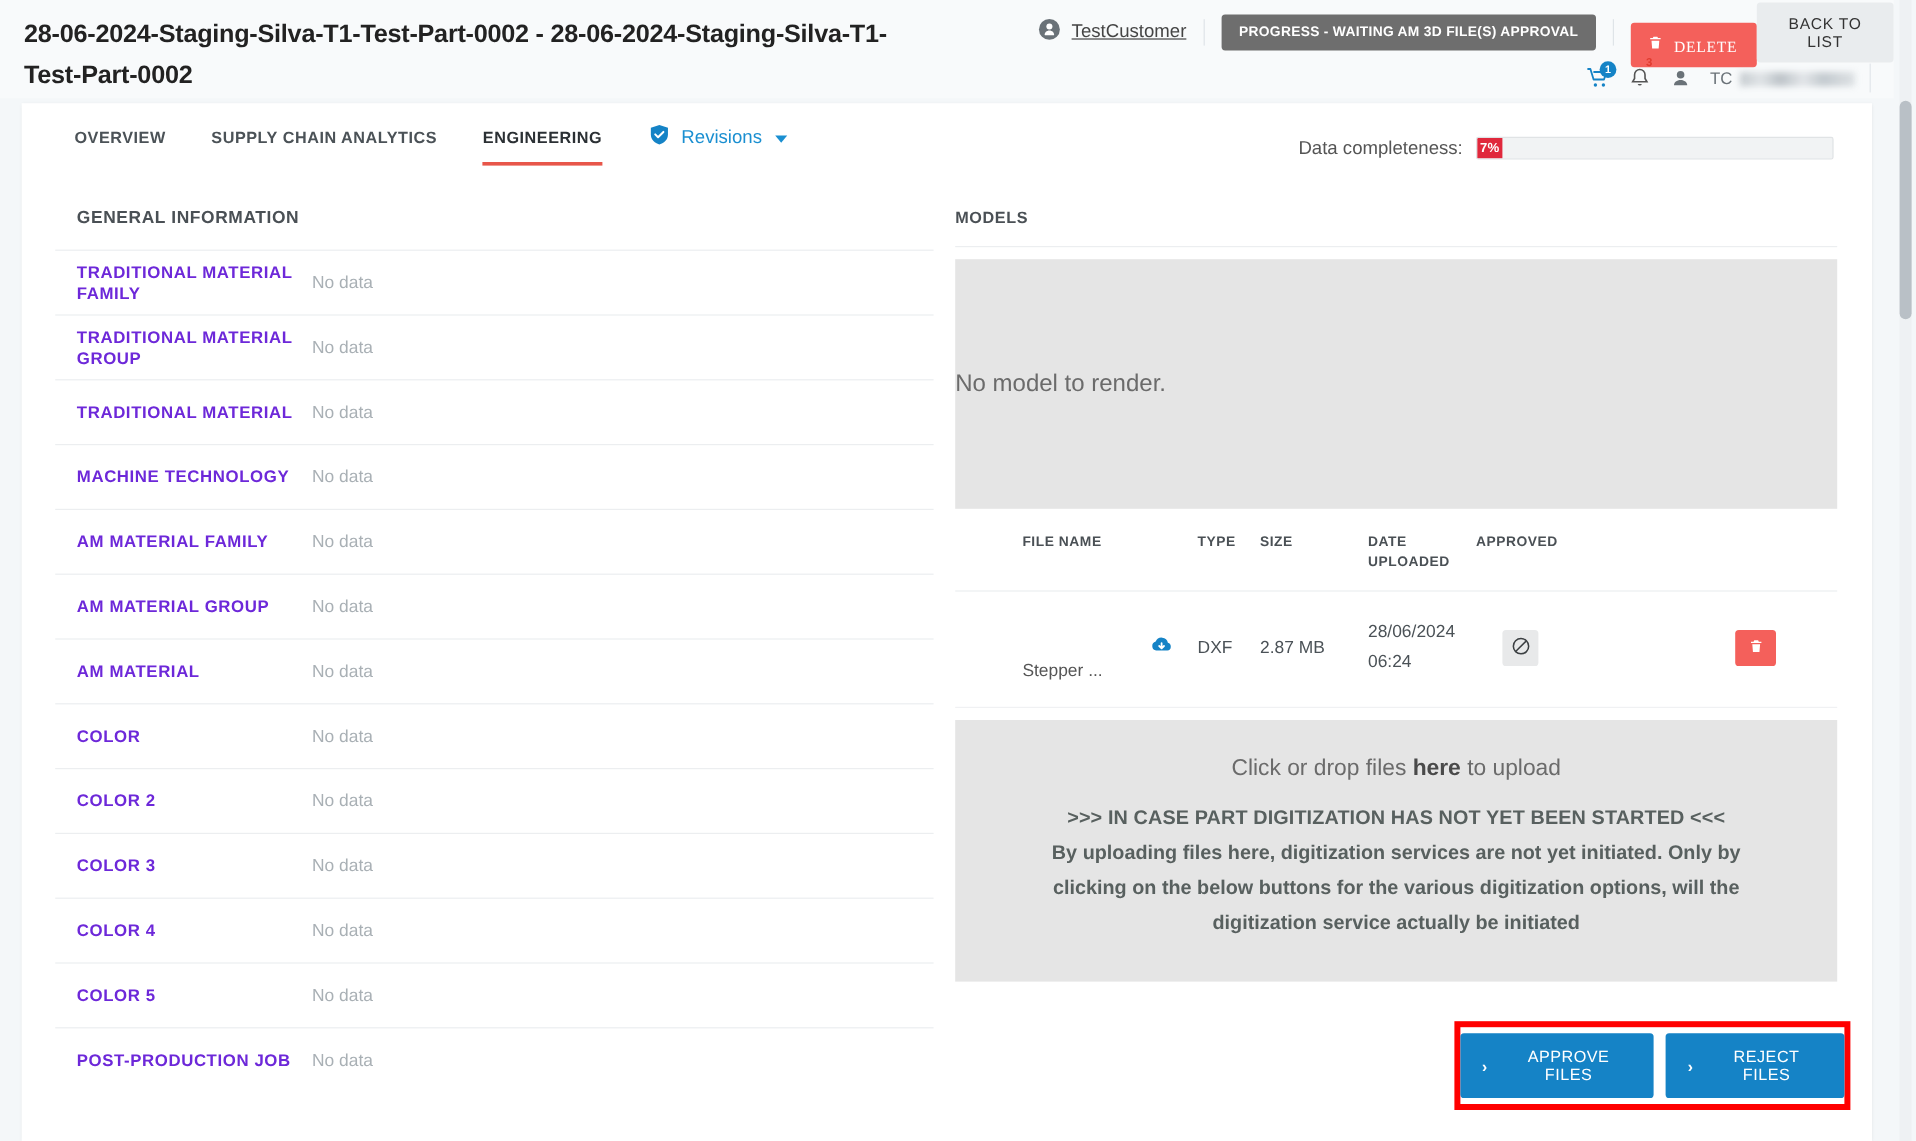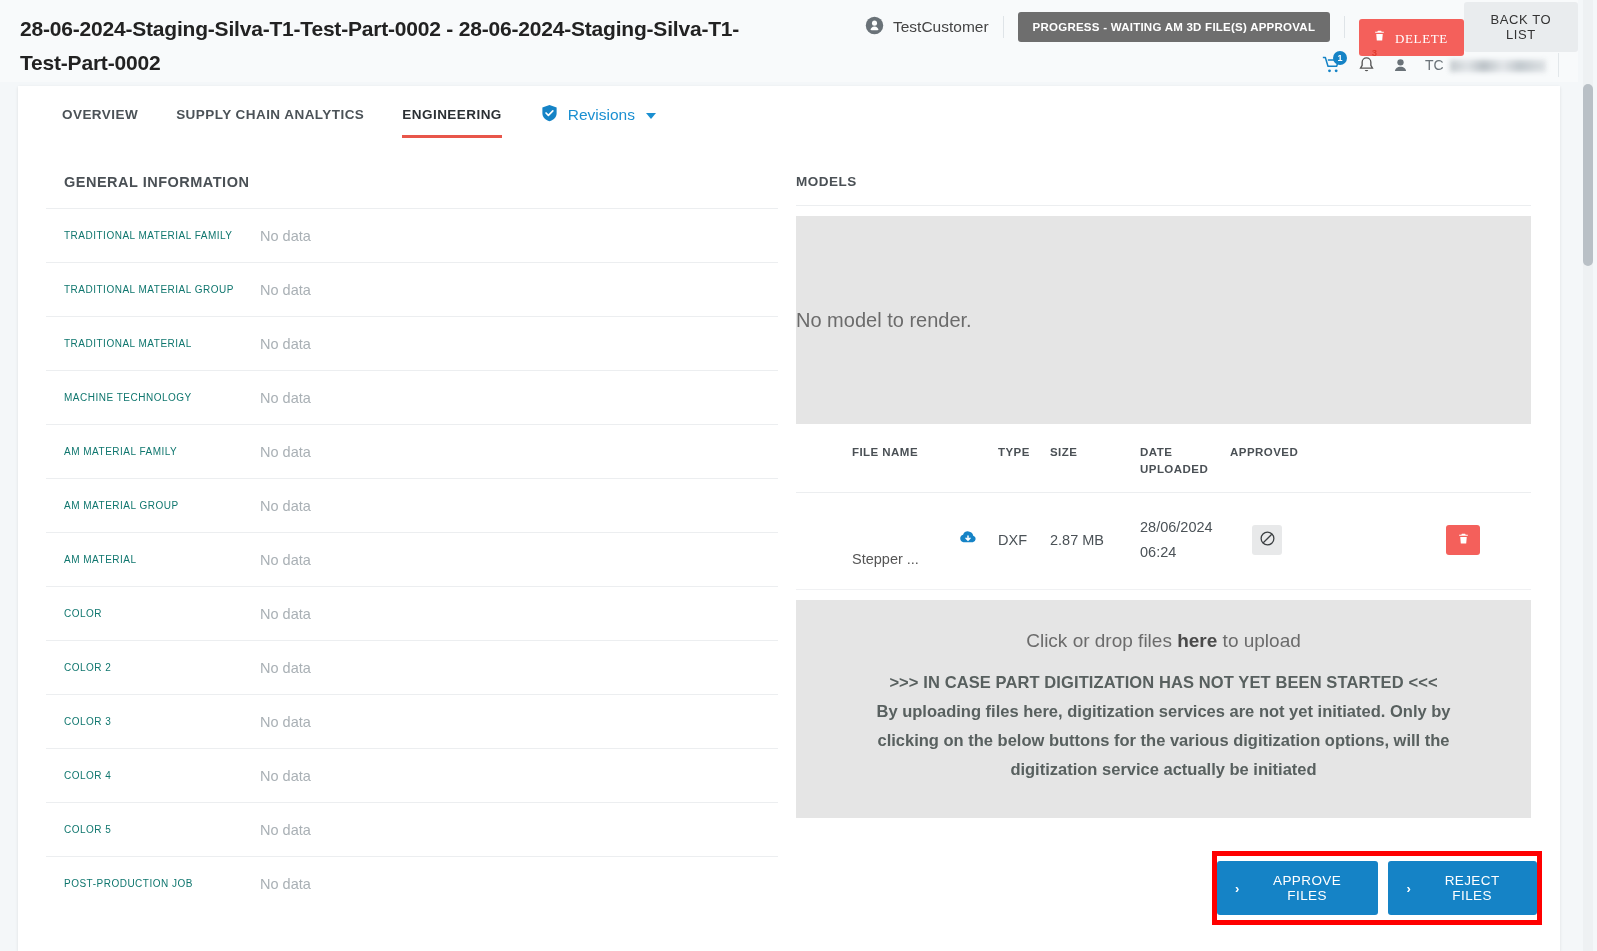--- a/index.html
+++ b/index.html
@@ -23,21 +23,21 @@
     position: absolute; left: 20px; top: 12px; width: 740px;
     font-size: 21px; font-weight: bold; line-height: 34px;
     color: #222; letter-spacing: -0.2px;
   }
 
   #header-right-top {
     position: absolute; left: 865px; top: 11px;
     display: flex; align-items: center; gap: 0px; height: 32px;
   }
   .customer-chip { display: flex; align-items: center; gap: 9px; }
-  .customer-name { font-size: 15.5px; color: #444; }
+  .customer-name { font-size: 15.5px; color: #444; text-decoration: underline; }
   .vert-sep { width: 1px; height: 22px; background: #dfe4e8; margin: 0 14px; }
 
   #status-badge {
     background: #6e6e6e; color: #fff;
     font-size: 11.5px; font-weight: bold; letter-spacing: 0.25px;
     padding: 9px 15px; border-radius: 3px; white-space: nowrap;
   }
   #delete-button {
     background: #f4605b; color: #fff; border: none;
     font-size: 13px; letter-spacing: 0.6px;
@@ -130,22 +130,22 @@
   .section-title {
     font-size: 14.5px; font-weight: bold; letter-spacing: 0.5px;
     color: #4a5055; padding: 12px 0 18px 18px;
   }
   .info-row {
     display: flex; align-items: center;
     border-top: 1px solid #eceef0;
     min-height: 54px; padding: 8px 0 8px 18px;
   }
   .info-label {
-    width: 196px; font-size: 10px; font-weight: normal;
-    letter-spacing: 0.5px; color: #0f766e; line-height: 17px;
+    width: 196px; font-size: 14px; font-weight: bold;
+    letter-spacing: 0.5px; color: #6d28d9; line-height: 17px;
     padding-right: 10px;
   }
   .info-value { font-size: 14.5px; color: #a9b0b5; }
 
   
   #right-col { position: absolute; left: 778px; top: 76px; width: 735px; }
   #models-title {
     font-size: 13.5px; font-weight: bold; letter-spacing: 0.5px;
     color: #4a5055; padding: 12px 0 16px 0;
   }
@@ -309,20 +309,26 @@
         <svg width="19" height="20" viewBox="0 0 24 24">
             <path d="M12 2l9 3v7c0 5.4-3.8 8.9-9 10.5C6.8 20.9 3 17.4 3 12V5l9-3z" fill="#1583c6"></path>
             <path d="M7.6 12l3 3 5.6-5.6" fill="none" stroke="#fff" stroke-width="2.1" stroke-linecap="round" stroke-linejoin="round"></path>
           </svg>
       </span>
       <span>Revisions</span>
       <span class="caret-down"></span>
     </div>
   </div>
 
+  <div id="completeness-wrap">
+    <span id="completeness-label">Data completeness:</span>
+    <div id="completeness-track">
+      <div id="completeness-fill" style="width: 7%; background: rgb(224, 40, 60);">7%</div>
+    </div>
+  </div>
 
   <div id="left-col">
     <div class="section-title">GENERAL INFORMATION</div>
     <div id="info-rows">
         <div class="info-row">
           <div class="info-label">TRADITIONAL MATERIAL FAMILY</div>
           <div class="info-value">No data</div>
         </div>
         <div class="info-row">
           <div class="info-label">TRADITIONAL MATERIAL GROUP</div>

